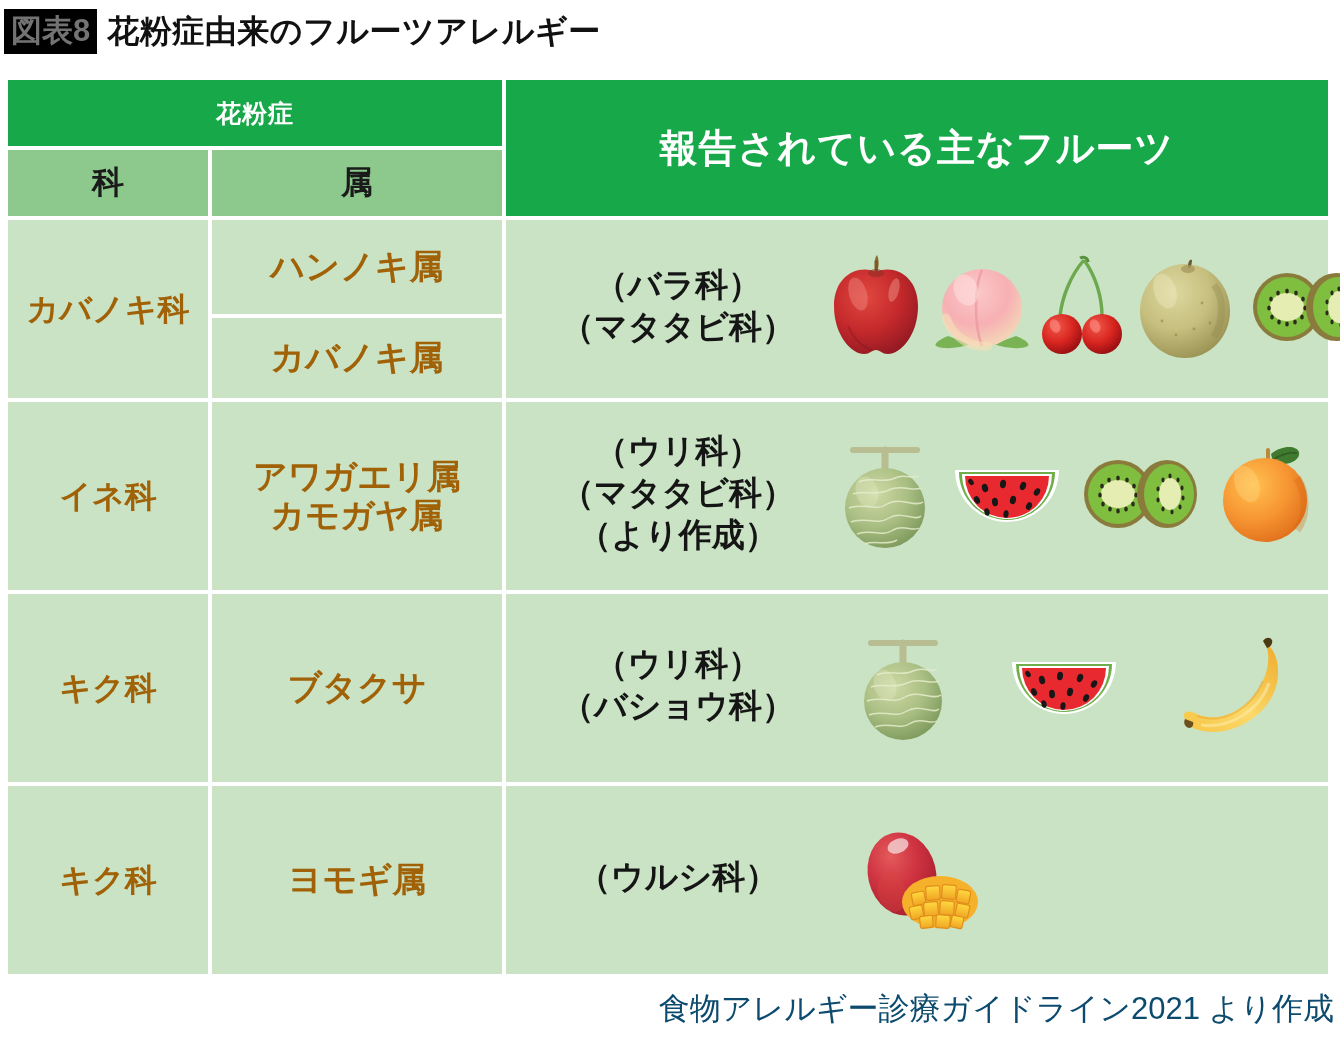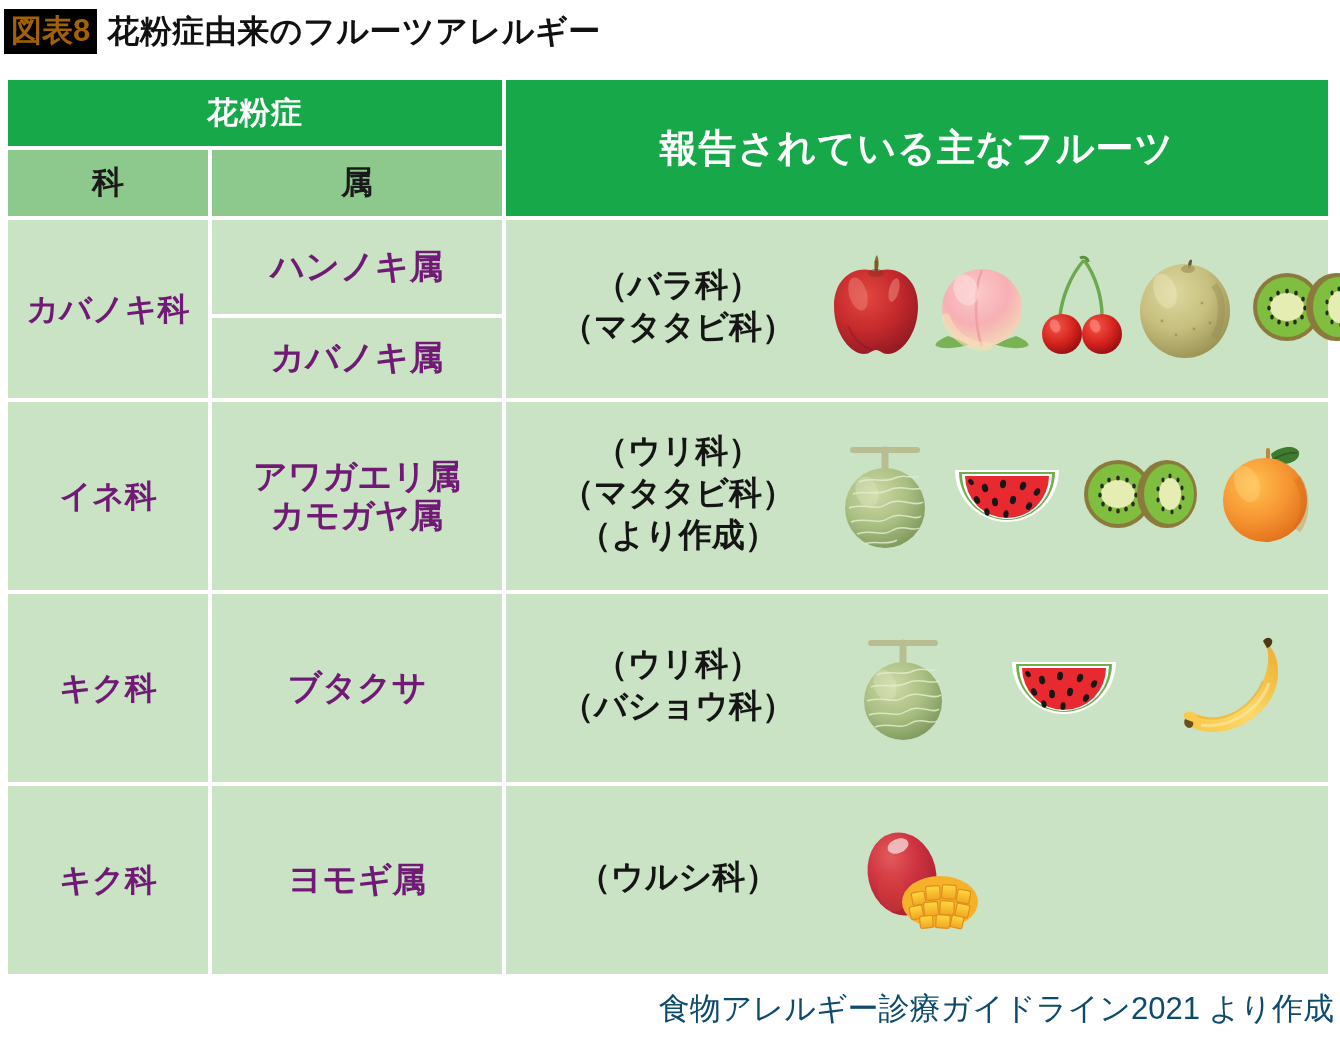--- a/index.html
+++ b/index.html
@@ -23,21 +23,21 @@
     width: 1340px;
     height: 62px;
     display: flex;
     align-items: center;
     gap: 10px;
     padding-left: 4px;
     box-sizing: border-box;
   }
   .title-badge {
     background: #000000;
-    color: #a16207;
+    color: #737373;
     font-size: 31px;
     font-weight: 700;
     line-height: 1;
     padding: 6px 7px 8px 7px;
     letter-spacing: 0px;
   }
   .title-text {
     color: #111111;
     font-size: 32px;
     font-weight: 700;
@@ -61,36 +61,36 @@
     table-layout: fixed;
   }
   table.matrix td {
     padding: 0;
     vertical-align: middle;
     text-align: center;
   }
   .hdr-dark {
     background: #17a84a;
     color: #ffffff;
-    font-size: 31px;
+    font-size: 25px;
     font-weight: 700;
     letter-spacing: 1px;
   }
   .hdr-dark.big {
     font-size: 38px;
   }
   .hdr-mid {
     background: #8dc98c;
     color: #1a1a1a;
     font-size: 32px;
     font-weight: 700;
   }
   .cell {
     background: #c9e3c4;
-    color: #701a75;
+    color: #a16207;
     font-size: 34px;
     font-weight: 700;
     line-height: 1.15;
   }
   .cell.family { font-size: 32px; }
   .cell.genus  { font-size: 34px; }
 
   
   .fruit-cell {
     background: #c9e3c4;

